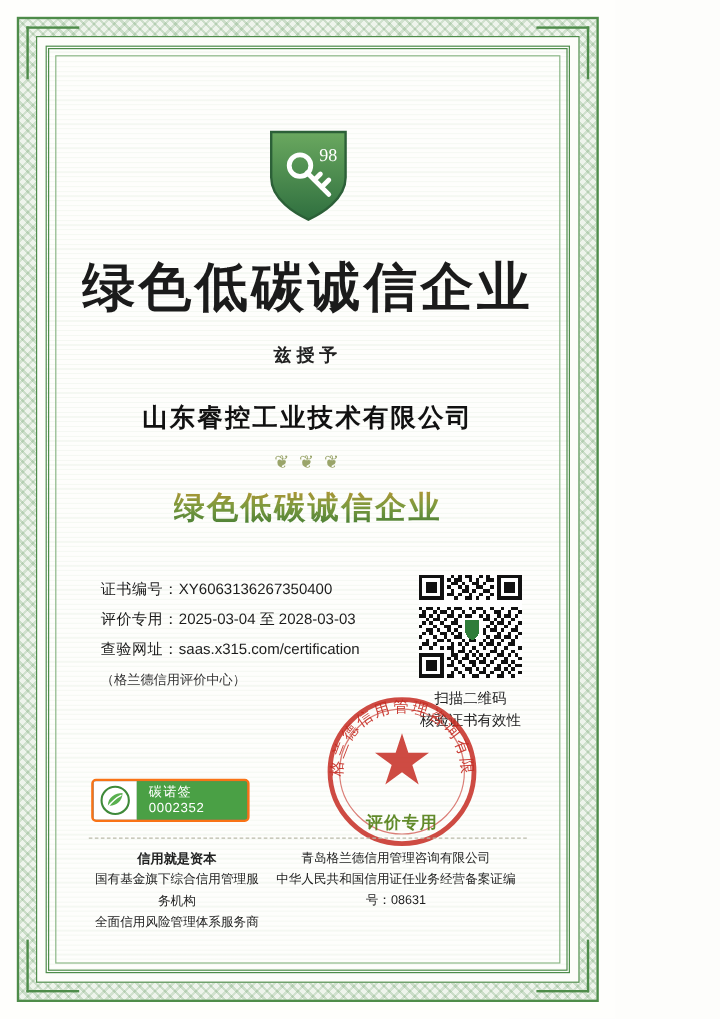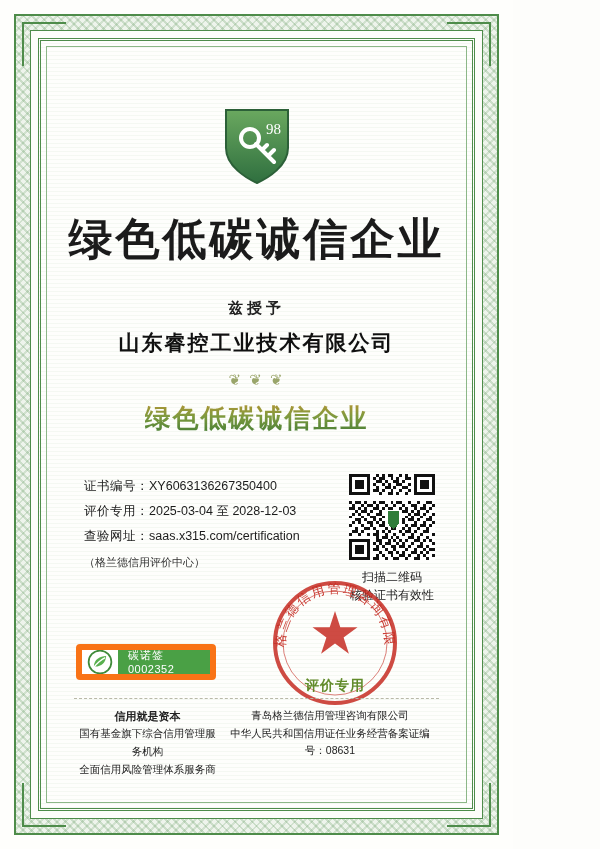--- a/index.html
+++ b/index.html
@@ -75,28 +75,28 @@
   }
   .main-title {
     margin-top: 22px;
     font-size: 44px;
     letter-spacing: 3px;
     color: #1b1b1b;
     font-weight: bold;
     font-family: "Liberation Serif", serif;
   }
   .award-to {
-    margin-top: 30px;
+    margin-top: 18px;
     font-size: 15px;
     font-weight: bold;
     color: #222;
     letter-spacing: 4px;
   }
   .company {
-    margin-top: 11px;
+    margin-top: 28px;
     font-size: 21px;
     font-weight: bold;
     letter-spacing: 2px;
     color: #111;
   }
   .credit-code {
     margin-top: 10px;
     font-size: 11px;
     color: #333;
     letter-spacing: 0.3px;
@@ -149,21 +149,21 @@
   
   .badge-row {
     margin-top: 40px;
     width: 100%;
     padding-left: 20px;
     display: flex;
   }
   .badge {
     display: flex;
     align-items: center;
-    border: 6px solid #f97316;
+    border: 2px solid #f97316;
     border-radius: 4px;
     overflow: hidden;
     height: 36px;
     background: #737373;
   }
   .badge-emblem {
     width: 36px; height: 36px;
     display: flex; align-items: center; justify-content: center;
     background: #fff;
   }
@@ -262,21 +262,21 @@
     <div class="divider">❦ ❦ ❦</div>
 
     <div class="honor">绿色低碳诚信企业</div>
 
     <div class="info-row">
       <div class="info-left">
         <div>
           <span class="k">证书编号：</span><span>XY6063136267350400</span>
         </div>
         <div>
-          <span class="k">评价专用：</span><span>2025-03-04 至 2028-12-03</span>
+          <span class="k">评价专用：</span><span>2025-03-04 至 2028-03-03</span>
         </div>
         <div>
           <span class="k">查验网址：</span><span>saas.x315.com/certification</span>
         </div>
         <div class="sub">（格兰德信用评价中心）</div>
       </div>
 
       <div class="qr-block">
         <div class="qr">
           <svg viewBox="0 0 29 29" width="86" height="86" shape-rendering="crispEdges">

